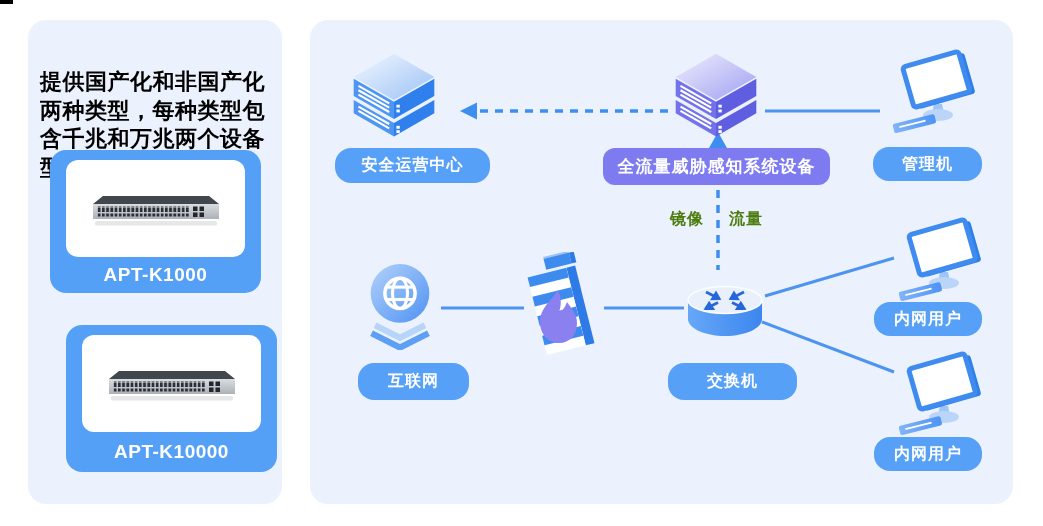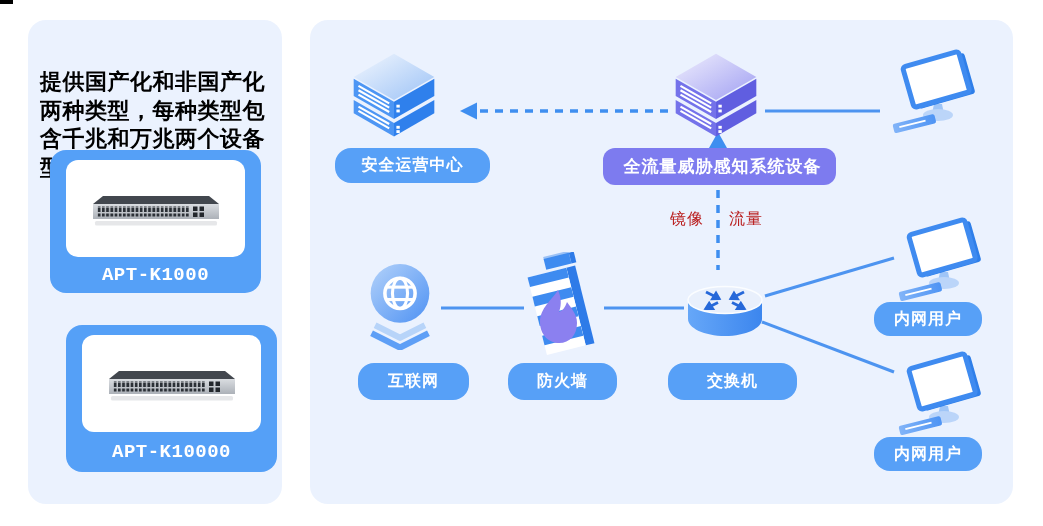--- a/index.html
+++ b/index.html
@@ -6,33 +6,33 @@
   .stage{position:relative;width:1043px;height:526px;background:#ffffff;overflow:hidden;
          font-family:"Liberation Sans","DejaVu Sans",sans-serif;}
   .panel{position:absolute;background:#EBF2FE;border-radius:18px;}
   .sidebar{left:28px;top:20px;width:254px;height:484px;}
   .diagram{left:310px;top:20px;width:703px;height:484px;}
 
   .sidebar-desc{position:absolute;left:12px;right:12px;top:26px;text-align:left;
     font-size:22px;line-height:28.5px;font-weight:700;color:#000000;letter-spacing:.5px;}
 
   .device-card{position:absolute;left:22px;width:211px;background:#55A0F7;border-radius:16px;
-    display:flex;flex-direction:column;font-family:Liberation Mono, monospace;}
+    display:flex;flex-direction:column;}
   .device-img{margin:10px 16px 0 16px;height:97px;background:#ffffff;border-radius:12px;
     display:flex;align-items:center;justify-content:center;}
   .device-label{flex:1;display:flex;align-items:center;justify-content:center;
     color:#ffffff;font-weight:700;font-size:19px;letter-spacing:.5px;}
 
   .conn{position:absolute;left:0;top:0;width:703px;height:484px;}
   .node-icon{position:absolute;}
   .pill{position:absolute;display:flex;align-items:center;justify-content:center;
     background:#57A0F7;border-radius:16px;color:#ffffff;font-weight:700;font-size:16px;
     letter-spacing:1px;}
   .pill.purple{background:#7D7BEF;border-radius:12px;font-size:17px;}
-  .flow-word{position:absolute;top:189px;font-size:16px;color:#b91c1c;font-weight:400;letter-spacing:1px;}
+  .flow-word{position:absolute;top:189px;font-size:16px;color:#4d7c0f;font-weight:700;letter-spacing:1px;}
 
   .artifact{position:absolute;left:0;top:0;width:13px;height:4px;background:#000;}
 </style>
 </head>
 <body>
 
 <div class="stage">
   <div class="artifact"></div>
 
   <svg width="0" height="0" style="position:absolute" aria-hidden="true">
@@ -248,23 +248,23 @@
           <rect x="18" y="10" width="58" height="42" rx="3" fill="#FFFFFF" stroke="#3F8BF0" stroke-width="5"></rect>
         </g>
         <g transform="rotate(-14 24 76)">
           <rect x="3" y="71" width="43" height="9.5" rx="2" fill="url(#gKb)"></rect>
           <line x1="9" y1="75.5" x2="36" y2="75.5" stroke="#fff" stroke-width="2"></line>
         </g>
       </svg>
     </div>
 
     <div class="pill" style="left:25px;top:128px;width:155px;height:35px;">安全运营中心</div>
-    <div class="pill purple" style="left:293px;top:128px;width:227px;height:37px;padding-left:6px;">全流量威胁感知系统设备</div>
+    <div class="pill purple" style="left:293px;top:128px;width:227px;height:37px;">全流量威胁感知系统设备</div>
+    <div class="pill" style="left:563px;top:127px;width:109px;height:34px;">管理机</div>
     <div class="pill" style="left:48px;top:343px;width:111px;height:37px;">互联网</div>
-    <div class="pill" style="left:198px;top:343px;width:109px;height:37px;">防火墙</div>
     <div class="pill" style="left:358px;top:343px;width:129px;height:37px;">交换机</div>
     <div class="pill" style="left:564px;top:282px;width:108px;height:34px;">内网用户</div>
     <div class="pill" style="left:564px;top:417px;width:108px;height:34px;">内网用户</div>
 
     <span class="flow-word" style="left:360px;">镜像</span>
     <span class="flow-word" style="left:419px;text-align:right;">流量</span>
   </main>
 </div>
 
 </body></html>

